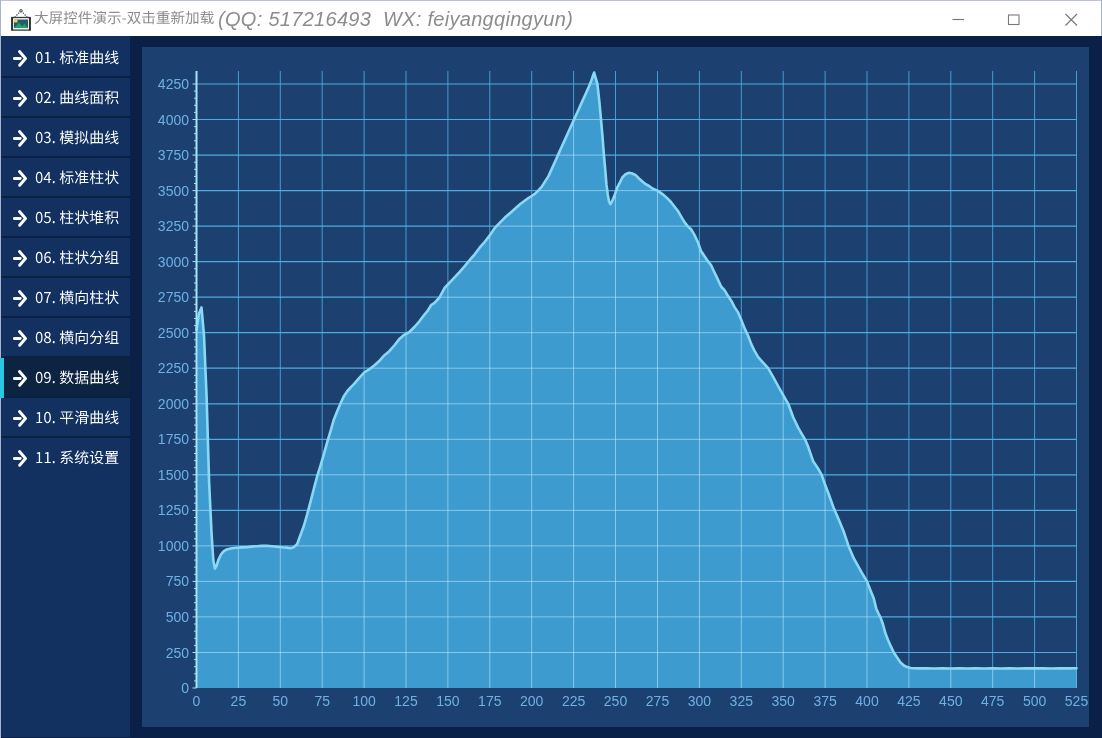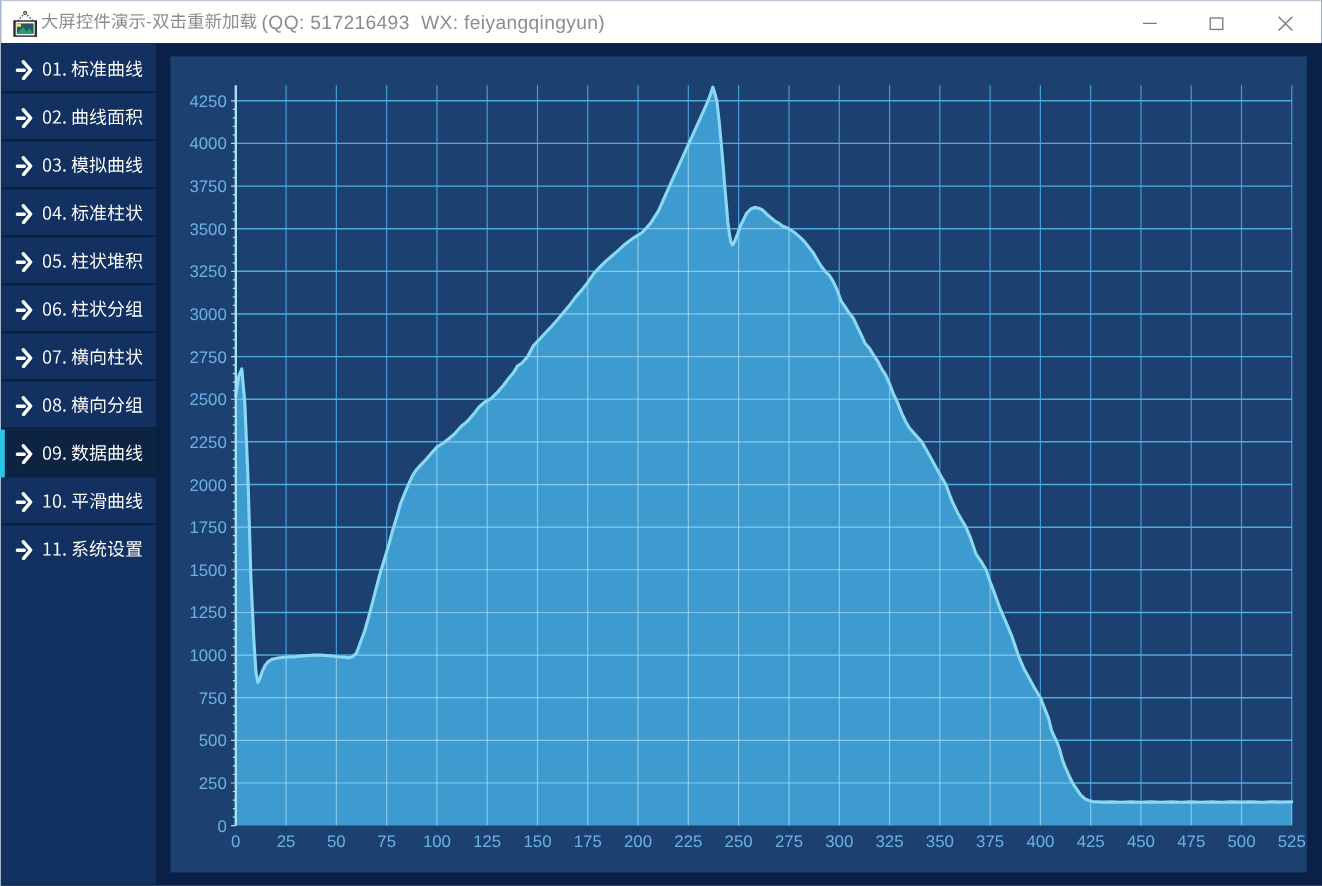--- a/index.html
+++ b/index.html
@@ -2,22 +2,22 @@
 <html><head><meta charset="utf-8"><style>
 * { margin:0; padding:0; box-sizing:border-box; }
 html,body { width:1102px; height:738px; overflow:hidden; background:#0a2047;
   font-family:"Liberation Sans", sans-serif; }
 #win { position:absolute; left:0; top:0; width:1102px; height:738px;
   border-left:1px solid #a7b5cd; border-right:1px solid #a7b5cd; border-bottom:1px solid #a7b5cd; }
 #titlebar { position:absolute; left:0; top:0; width:1100px; height:36px; background:#ffffff;
   border-top:1px solid #bac4d2; }
 #appicon { position:absolute; left:8px; top:3px; }
 #tt { position:absolute; left:33px; top:10px; }
-#ascii { position:absolute; left:217px; top:0; height:36px; line-height:37px; font-size:16px;
-  color:#8c8c8c; letter-spacing:0.3px; white-space:pre; }
+#ascii { position:absolute; left:217px; top:0; height:36px; line-height:37px; font-size:20px;
+  color:#8c8c8c; letter-spacing:0.3px; white-space:pre;font-style:italic; }
 #btns { position:absolute; right:0; top:0; }
 #body { position:absolute; left:0; top:36px; width:1102px; height:702px; background:#0a2047; }
 #sidebar { position:absolute; left:0; top:0; width:129px; height:701px; background:#123160; padding-top:2px; }
 .item { position:relative; width:129px; height:40px; background:#123160;
   border-bottom:2px solid #0b2142; }
 .item:last-child { border-bottom:none; }
 .item.sel { background:#0c2342; }
 .bar { position:absolute; left:-1px; top:0; width:4px; height:40px; background:#29c8e2; }
 .arr { position:absolute; left:12px; top:12px; }
 .lbl { position:absolute; left:34px; top:12px; }

